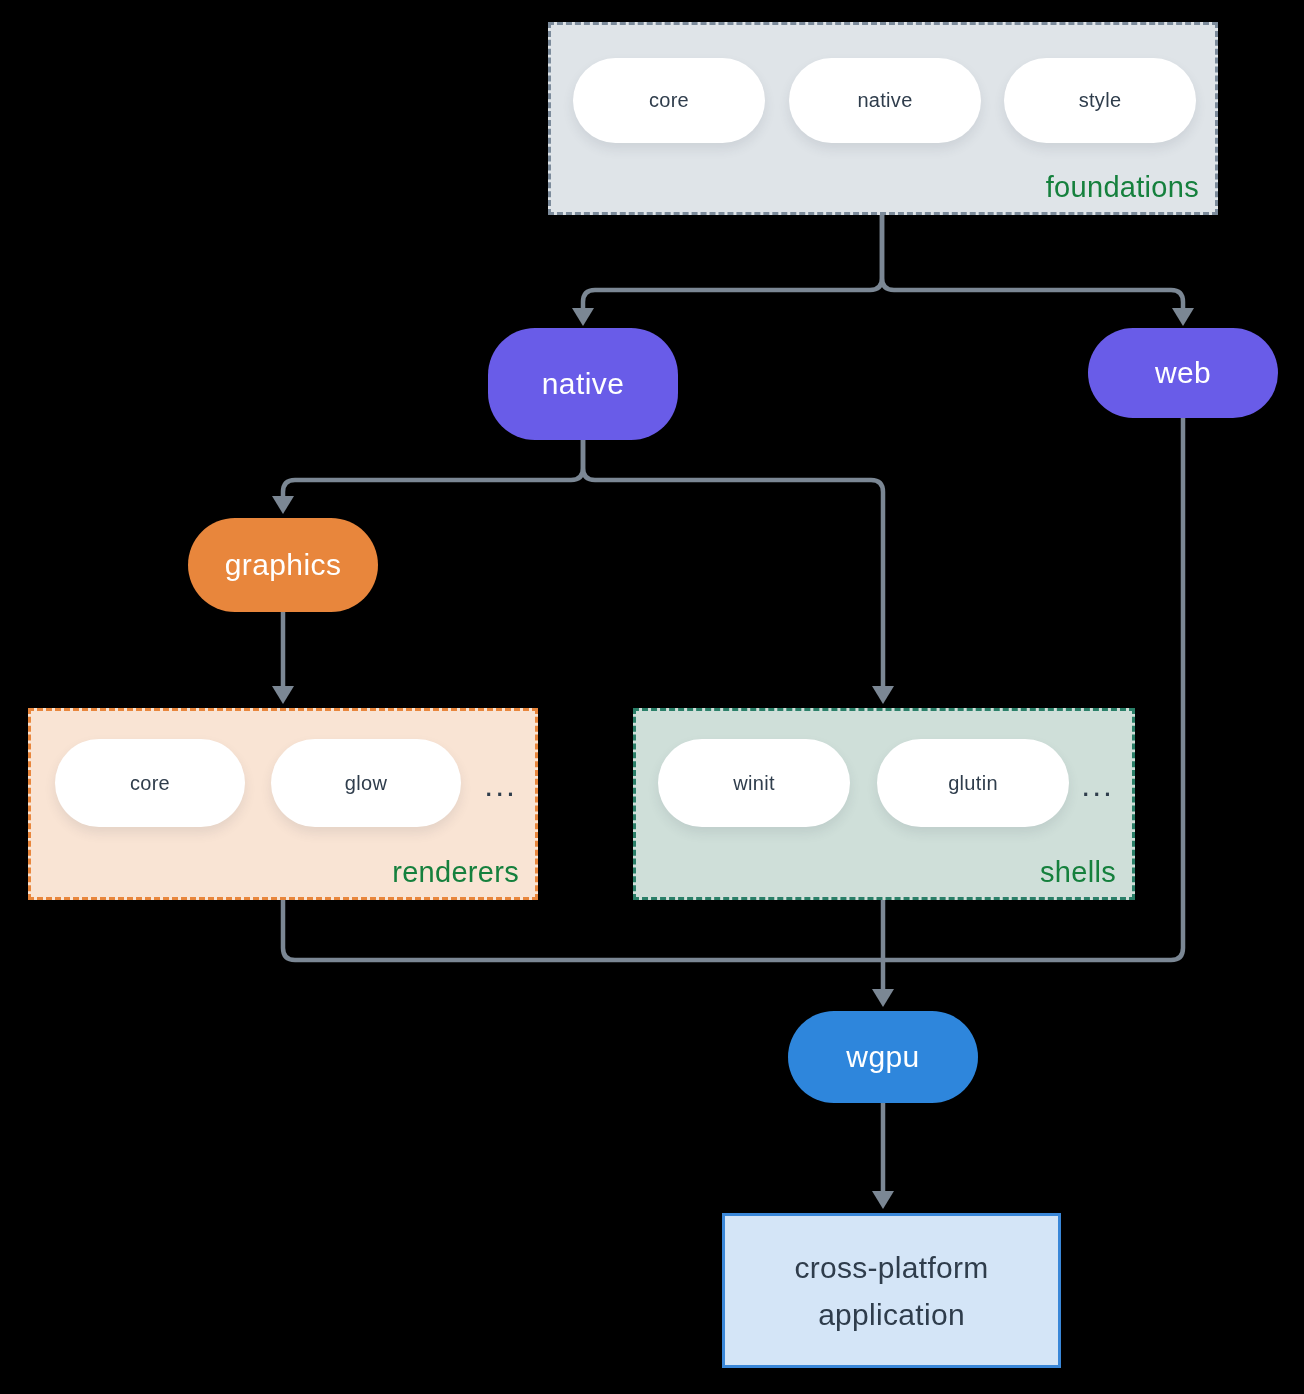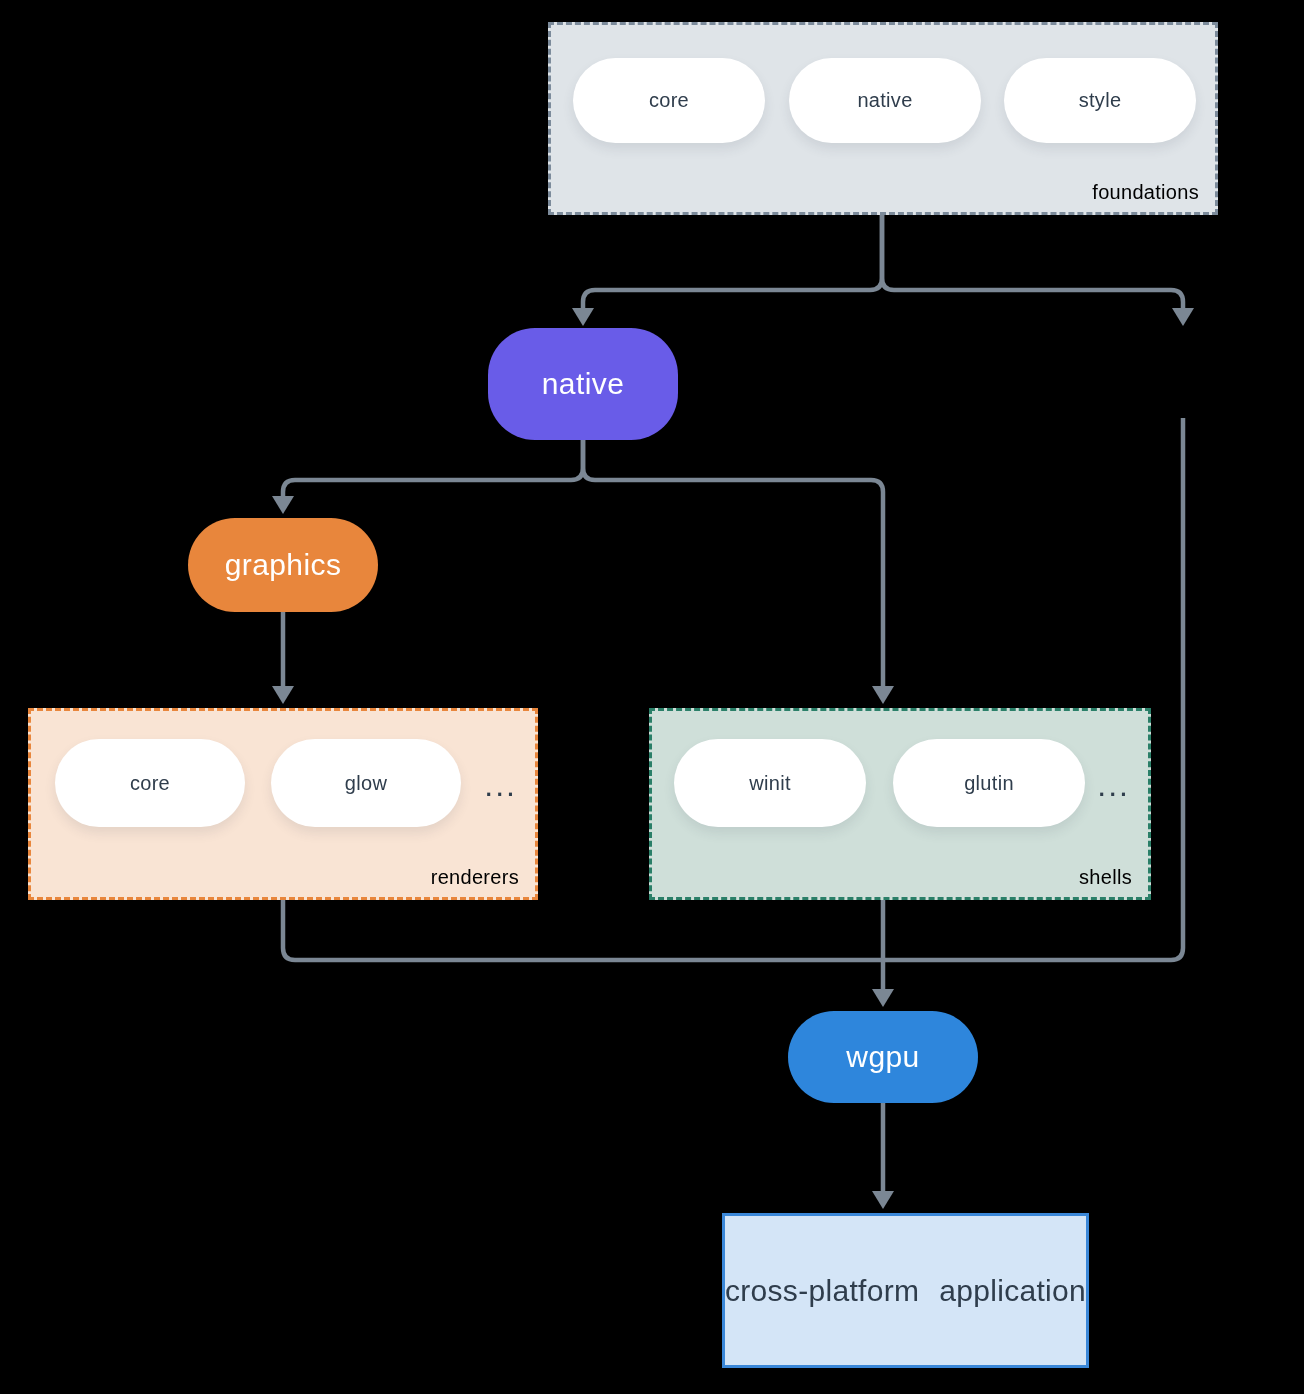--- a/index.html
+++ b/index.html
@@ -17,25 +17,25 @@
   .group-foundations{
     left:548px;top:22px;width:670px;height:193px;
     background:#dfe4e8;border:3px dashed #7c8b9b;
   }
   .group-renderers{
     left:28px;top:708px;width:510px;height:192px;
     background:#f9e4d4;border:3px dashed #e8863c;
   }
   .group-shells{
     left:633px;top:708px;width:502px;height:192px;
-    background:#cfdfd9;border:3px dashed #2a7f68;margin-left:16px;
+    background:#cfdfd9;border:3px dashed #2a7f68;
   }
   .group-label{
     position:absolute;right:16px;bottom:8px;
-    font-size:20px;color:#000000;letter-spacing:0.3px;
+    font-size:29px;color:#15803d;letter-spacing:0.3px;
   }
   .pill{
     position:absolute;display:flex;align-items:center;justify-content:center;
     font-size:20px;letter-spacing:0.3px;box-sizing:border-box;
   }
   .pill-white{
     background:#ffffff;color:#2f3d4c;border-radius:44px;
     box-shadow:0 6px 12px rgba(45,60,76,0.10);
   }
   .node{
@@ -44,23 +44,23 @@
   }
   .node-native{left:488px;top:328px;width:190px;height:112px;background:#695ce8;}
   .node-web{left:1088px;top:328px;width:190px;height:90px;background:#695ce8;}
   .node-graphics{left:188px;top:518px;width:190px;height:94px;background:#e8863c;}
   .node-iced{left:788px;top:1011px;width:190px;height:92px;background:#2e86dc;}
   .ellipsis{
     position:absolute;right:18px;top:56px;
     font-size:32px;color:#2f3d4c;letter-spacing:2px;
   }
   .app-box{
-    position:absolute;z-index:2;left:722px;top:1213px;width:367px;height:155px;
+    position:absolute;z-index:2;left:722px;top:1213px;width:339px;height:155px;
     background:#d4e5f7;border:3px solid #3a87d8;box-sizing:border-box;
-    display:flex;flex-direction:row;align-items:center;justify-content:space-between;
+    display:flex;flex-direction:column;align-items:center;justify-content:center;
     font-size:30px;line-height:47px;color:#2f3d4c;letter-spacing:0.3px;
   }
   
   .p-core{left:22px;top:33px;width:192px;height:85px;}
   .p-futures{left:238px;top:33px;width:192px;height:85px;}
   .p-style{left:453px;top:33px;width:192px;height:85px;text-align:right;}
   .p-wgpu{left:24px;top:28px;width:190px;height:88px;}
   .p-glow{left:240px;top:28px;width:190px;height:88px;}
   .p-winit{left:22px;top:28px;width:192px;height:88px;}
   .p-glutin{left:241px;top:28px;width:192px;height:88px;}
@@ -102,20 +102,23 @@
     </div>
     <div class="pill pill-white p-style">
       <span>style</span>
     </div>
     <div class="group-label">foundations</div>
   </div>
 
   <div class="node node-native">
     <span>native</span>
   </div>
+  <div class="node node-web">
+    <span>web</span>
+  </div>
 
   <div class="node node-graphics">
     <span>graphics</span>
   </div>
 
   <div class="group group-renderers">
     <div class="pill pill-white p-wgpu">
       <span>core</span>
     </div>
     <div class="pill pill-white p-glow">

